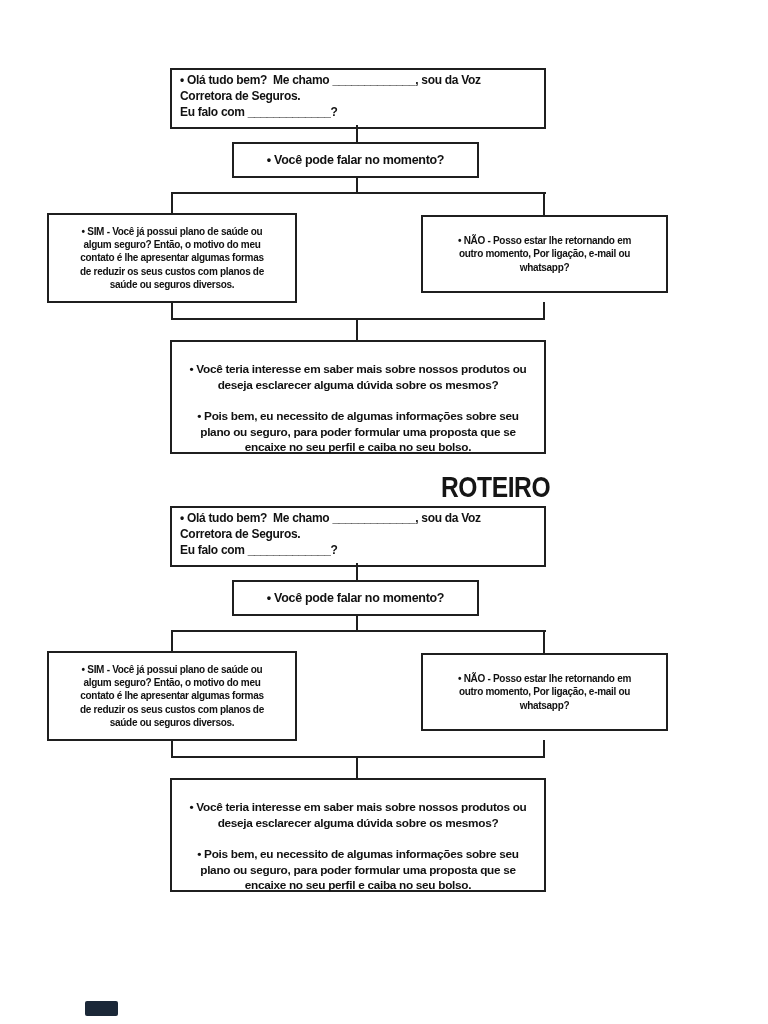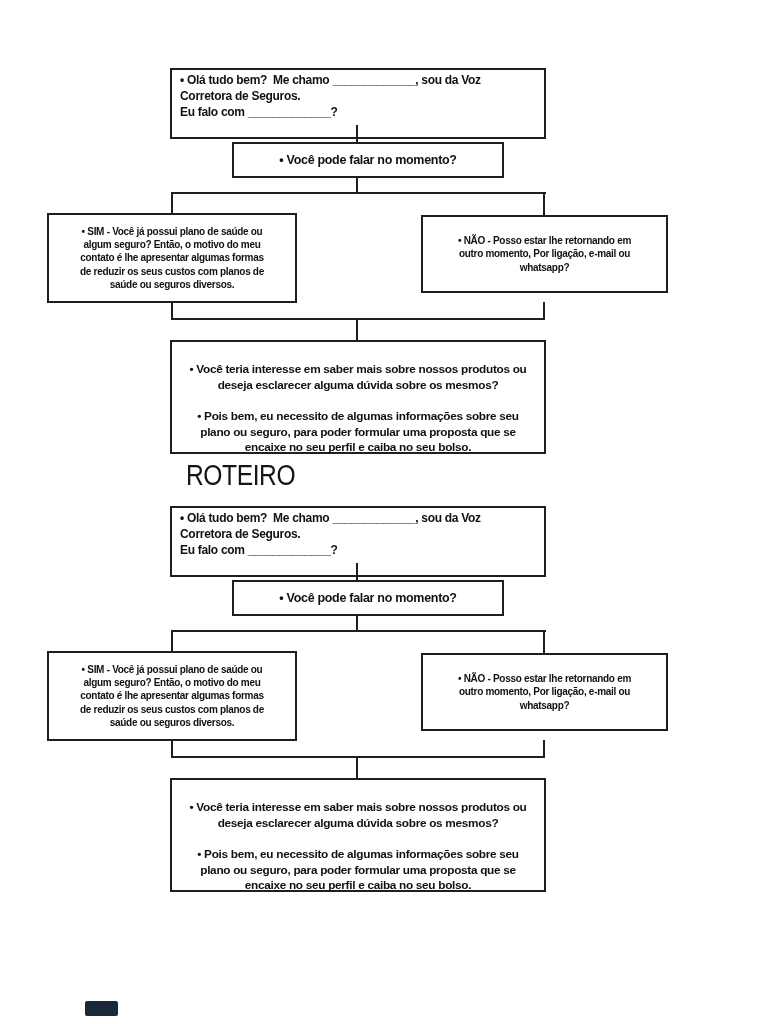--- a/index.html
+++ b/index.html
@@ -27,27 +27,27 @@
   .txt {
     display:block;
     white-space:pre;
     font-weight:bold;
     letter-spacing:-0.3px;
     line-height:1.32;
     text-align:inherit;
   }
 
   .box-intro {
-    left:170px; top:0; width:376px; height:71px;
+    left:170px; top:0; width:376px; height:61px;
     align-items:flex-start; justify-content:flex-start;
     text-align:left; padding:3px 8px;
   }
   .box-intro .txt { font-size:12px; }
 
-  .box-question { left:232px; top:74px; width:272px; height:36px; }
+  .box-question { left:232px; top:74px; width:247px; height:36px; }
   .box-question .txt { font-size:12.5px; }
 
   .box-yes { left:47px;  top:145px; width:250px; height:90px; }
   .box-no  { left:421px; top:147px; width:247px; height:78px; }
   .box-yes .txt, .box-no .txt { font-size:10px; }
 
   .box-closing { left:170px; top:272px; width:376px; height:114px; }
   .box-closing .txt { font-size:11.8px;margin-top:24px; }
 
   .line { position:absolute; background:#1f1f1f; }
@@ -60,24 +60,24 @@
   .v-dropL { left:171px; top:124px; height:21px; }
   .v-dropR { left:543px; top:124px; height:23px; }
   .v-riseL { left:171px; top:235px; height:17px; }
   .v-riseR { left:543px; top:234px; height:18px; }
   .h-merge { left:171px; top:250px; width:374px; }
   .v-m2e   { left:356px; top:250px; height:22px; }
 
   .heading {
     position:absolute;
     left:170px; top:454px; width:376px;
-    margin:4px;
-    text-align:left;
+    margin:16px;
+    text-align:right;
     font-size:30px;
-    font-weight:normal;
+    font-weight:bold;
     color:#151515;
     line-height:1.15;
   }
   .heading .squeeze {
     display:inline-block;
     transform:scaleX(0.82);
     transform-origin:center;
     letter-spacing:-0.5px;
   }
 

